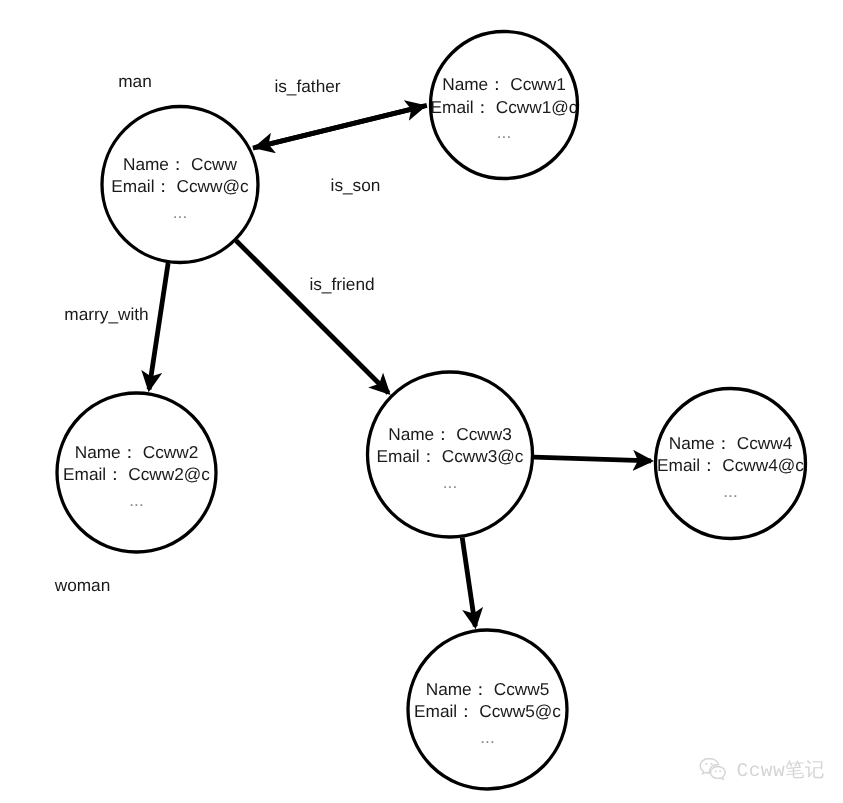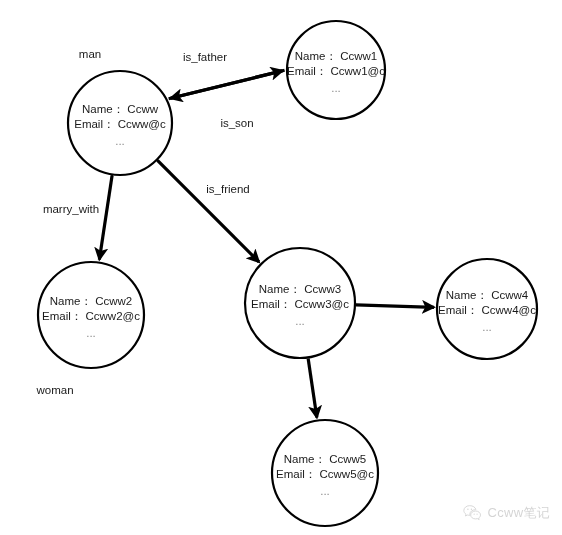--- a/index.html
+++ b/index.html
@@ -70,21 +70,21 @@
     position: absolute;
     right: 12px;
     bottom: 12px;
     display: flex;
     align-items: center;
     gap: 6px;
     opacity: 0.42;
     pointer-events: none;
   }
   .watermark-text {
-    font-family: Liberation Sans, sans-serif;
+    font-family: Liberation Mono, monospace;
     font-size: 13px;
     color: #9a9a9a;
     letter-spacing: 0.3px;
     white-space: nowrap;
   }
   .wechat-icon {
     width: 20px;
     height: 20px;
     display: block;
   }

